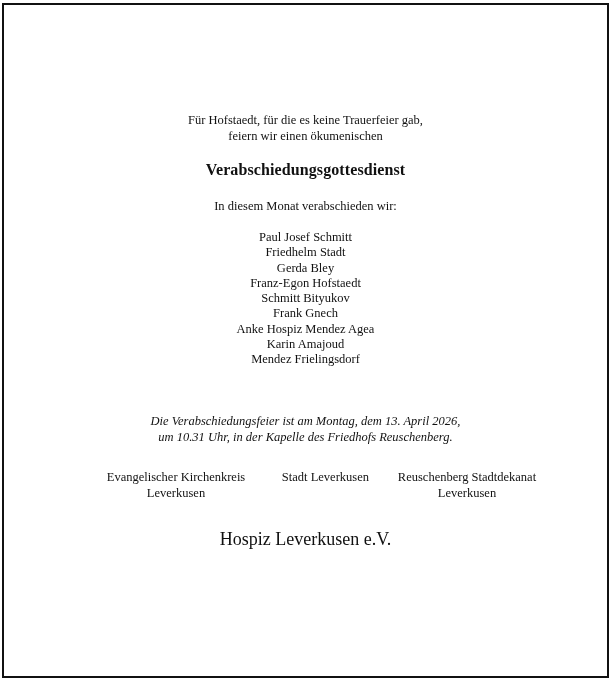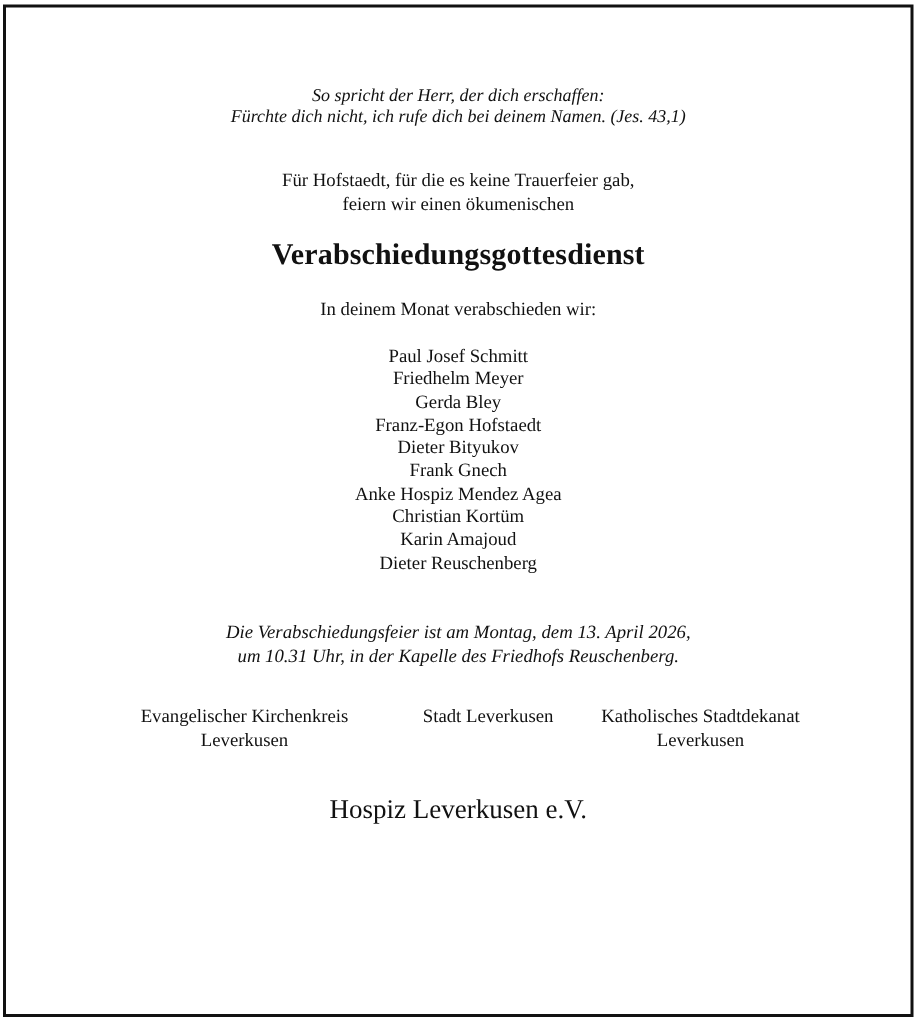--- a/index.html
+++ b/index.html
@@ -37,21 +37,21 @@
       font-size: 12px;
       line-height: 14px;
     }
     .intro {
       top: 107px;
       font-size: 12.5px;
       line-height: 16px;
     }
     .title {
       top: 152px;
-      font-size: 20px;
+      font-size: 16px;
       font-weight: bold;
       line-height: 26px;
       letter-spacing: 0.1px;
     }
     .subtitle {
       top: 193px;
       font-size: 12.5px;
       line-height: 16px;
     }
     .names {
@@ -73,74 +73,69 @@
       font-style: italic;
     }
     .org {
       position: absolute;
       top: 464px;
       text-align: center;
       font-size: 12.5px;
       line-height: 16px;
       white-space: nowrap;
     }
-    .org-1 { left: 79px; width: 160px; }
+    .org-1 { left: 92px; width: 160px; }
     .org-2 { left: 255px; width: 110px; text-align: right; }
     .org-3 { left: 383px; width: 160px; }
     .hospiz {
       top: 526px;
       font-size: 18px;
       line-height: 16px;
     }
     .line { display: block; }
   </style>
 </head>
 <body>
 
 <div class="page">
 
-  <div class="center verse">
-    <span class="line">So spricht der Herr, der dich erschaffen:</span>
-    <span class="line">Fürchte dich nicht, ich rufe dich bei deinem Namen. (Jes. 43,1)</span>
-  </div>
 
   <div class="center intro">
     <span class="line">Für Hofstaedt, für die es keine Trauerfeier gab,</span>
     <span class="line">feiern wir einen ökumenischen</span>
   </div>
 
   <div class="center title">Verabschiedungsgottesdienst</div>
 
-  <div class="center subtitle">In deinem Monat verabschieden wir:</div>
+  <div class="center subtitle">In diesem Monat verabschieden wir:</div>
 
   <ul class="center names">
     <li>Paul Josef Schmitt</li>
-    <li>Friedhelm Meyer</li>
+    <li>Friedhelm Stadt</li>
     <li>Gerda Bley</li>
     <li>Franz-Egon Hofstaedt</li>
-    <li>Dieter Bityukov</li>
+    <li>Schmitt Bityukov</li>
     <li>Frank Gnech</li>
     <li>Anke Hospiz Mendez Agea</li>
-    <li>Christian Kortüm</li>
     <li>Karin Amajoud</li>
-    <li>Dieter Reuschenberg</li>
+    <li>Mendez Frielingsdorf</li>
   </ul>
 
   <div class="center ceremony">
     <span class="line">Die Verabschiedungsfeier ist am Montag, dem 13. April 2026,</span>
     <span class="line">um 10.31 Uhr, in der Kapelle des Friedhofs Reuschenberg.</span>
   </div>
 
   <div class="org org-1">
     <span class="line">Evangelischer Kirchenkreis</span>
     <span class="line">Leverkusen</span>
   </div>
   <div class="org org-2">
     <span class="line">Stadt Leverkusen</span>
   </div>
   <div class="org org-3">
-    <span class="line">Katholisches Stadtdekanat</span>
+    <span class="line">Reuschenberg Stadtdekanat</span>
     <span class="line">Leverkusen</span>
   </div>
 
   <div class="center hospiz">Hospiz Leverkusen e.V.</div>
 
 </div>
 
 </body></html>

